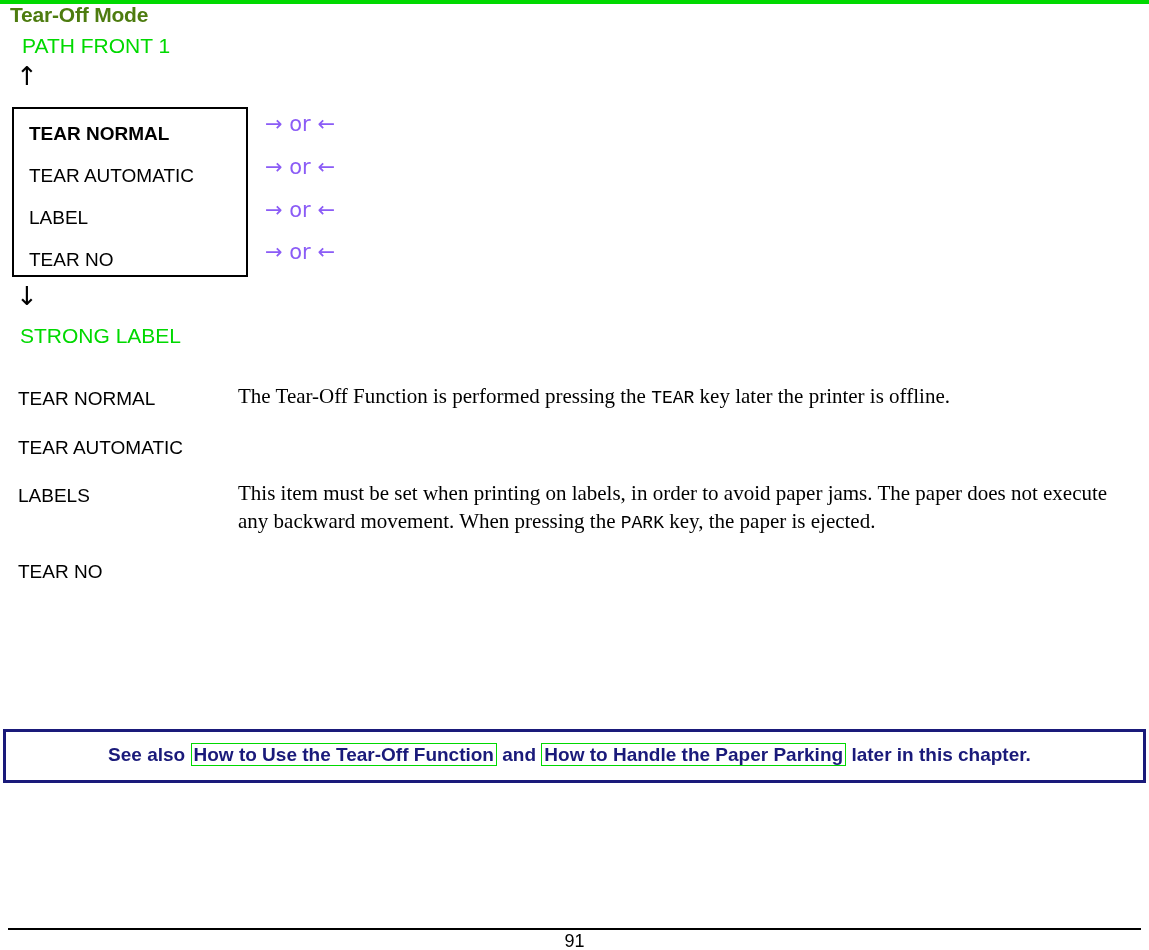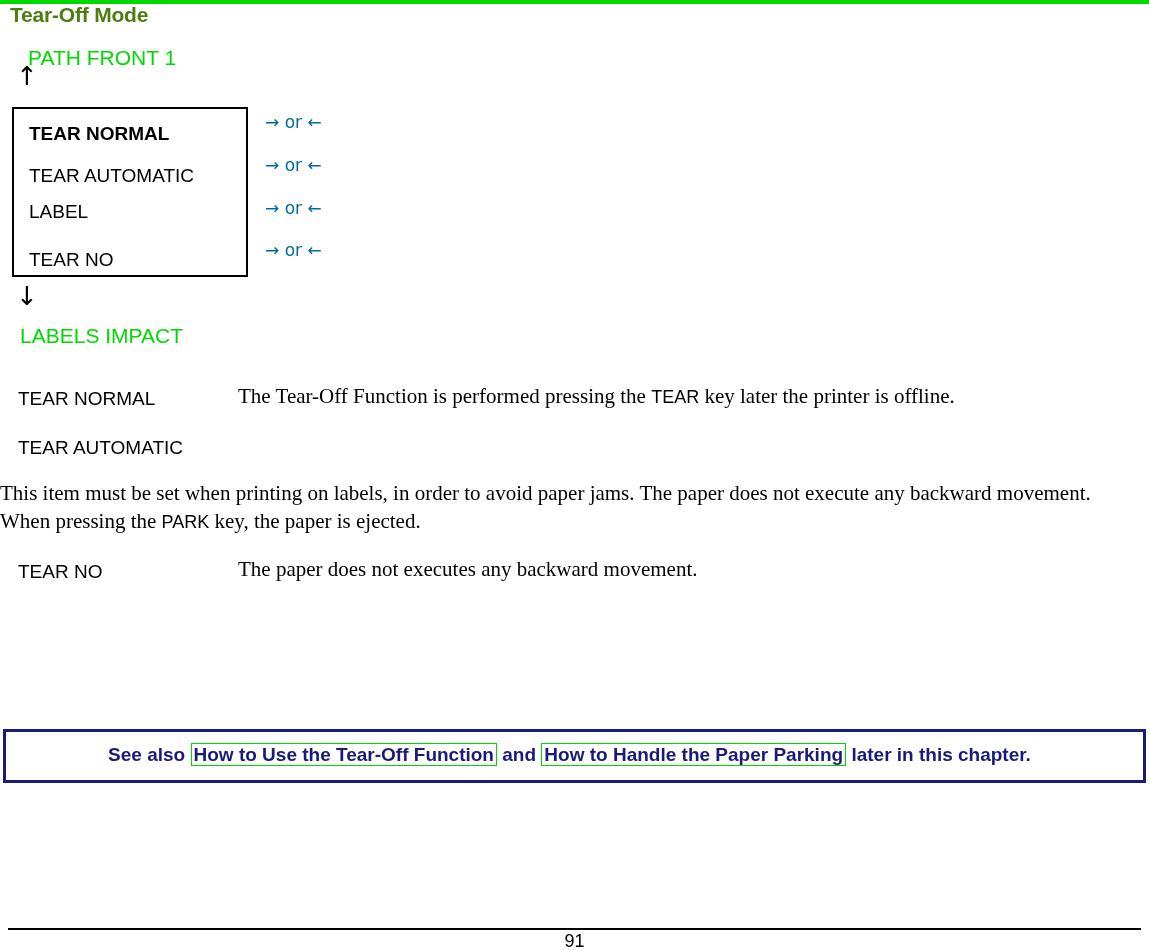--- a/index.html
+++ b/index.html
@@ -34,26 +34,25 @@
     font-size: 21px;
     font-weight: bold;
     color: #4d7c0f;
     letter-spacing: -0.2px;
     white-space: nowrap;
   }
 
   
   .flow-top-label {
     position: absolute;
-    left: 28px;
+    left: 22px;
     top: 34px;
     font-size: 21px;
     color: #00d900;
     white-space: nowrap;
-    margin-top: 12px;
   }
   .flow-arrow-up {
     position: absolute;
     left: 16px;
     top: 63px;
     font-size: 26px;
     line-height: 26px;
     color: #000;
     font-family: "DejaVu Sans", sans-serif;
   }
@@ -69,29 +68,29 @@
   .menu-item {
     position: absolute;
     left: 15px;
     font-size: 19px;
     white-space: nowrap;
     color: #000000;
   }
   .menu-item.sel { font-weight: bold; }
   .menu-item.i0 { top: 14px; }
   .menu-item.i1 { top: 56px; }
-  .menu-item.i2 { top: 92px; }
+  .menu-item.i2 { top: 98px; }
   .menu-item.i3 { top: 140px; }
 
   .key-hint {
     position: absolute;
     left: 265px;
-    font-size: 17px;
-    white-space: nowrap;
-    color: #0369a1;
+    font-size: 21px;
+    white-space: nowrap;
+    color: #8b5cf6;
     font-family: "DejaVu Sans", sans-serif;
   }
   .key-hint.k0 { top: 112px; }
   .key-hint.k1 { top: 155px; }
   .key-hint.k2 { top: 198px; }
   .key-hint.k3 { top: 240px; }
 
   .flow-arrow-down {
     position: absolute;
     left: 16px;
@@ -137,21 +136,21 @@
   }
   .def-desc {
     flex: 1 1 auto;
     padding-right: 22px;
     font-family: "Liberation Serif", serif;
     font-size: 21px;
     line-height: 1.32;
     color: #000000;
   }
   .keycap {
-    font-family: Liberation Sans, sans-serif;
+    font-family: Liberation Mono, monospace;
     font-size: 18px;
   }
 
   
   .see-also {
     position: absolute;
     left: 3px;
     top: 729px;
     width: 1143px;
     box-sizing: border-box;
@@ -209,40 +208,40 @@
   <div class="menu-item i2">LABEL</div>
   <div class="menu-item i3">TEAR NO</div>
 </div>
 
 <div class="key-hint k0">→ or ←</div>
 <div class="key-hint k1">→ or ←</div>
 <div class="key-hint k2">→ or ←</div>
 <div class="key-hint k3">→ or ←</div>
 
 <div class="flow-arrow-down">↓</div>
-<div class="flow-bottom-label">LABELS IMPACT</div>
+<div class="flow-bottom-label">STRONG LABEL</div>
 
 <div class="def-list">
 
   <div class="def-row">
     <div class="def-term">TEAR NORMAL</div>
     <div class="def-desc"><span>The Tear-Off Function is performed pressing the </span><span class="keycap">TEAR</span><span> key later the printer is offline.</span></div>
   </div>
 
   <div class="def-row">
     <div class="def-term">TEAR AUTOMATIC</div>
   </div>
 
   <div class="def-row">
+    <div class="def-term">LABELS</div>
     <div class="def-desc"><span>This item must be set when printing on labels, in order to avoid paper jams. The paper does not execute any backward movement. When pressing the </span><span class="keycap">PARK</span><span> key, the paper is ejected.</span></div>
   </div>
 
   <div class="def-row">
     <div class="def-term">TEAR NO</div>
-    <div class="def-desc"><span>The paper does not executes any backward movement.</span></div>
   </div>
 
 </div>
 
 <div class="see-also"><span>See also </span><a class="xref" href="#">How to Use the Tear-Off Function</a><span> and </span><a class="xref" href="#">How to Handle the Paper Parking</a><span> later in this chapter.</span></div>
 
 <div class="footer-rule"></div>
 <div class="page-number">91</div>
 
 </body></html>

